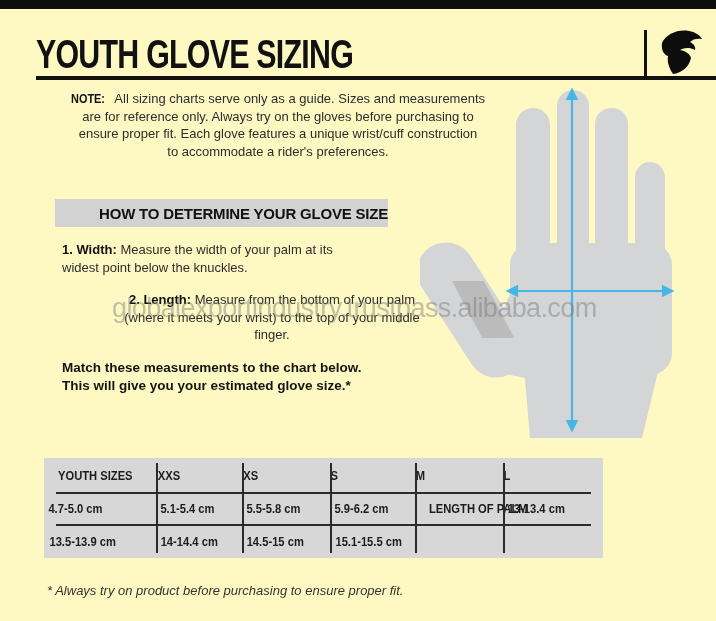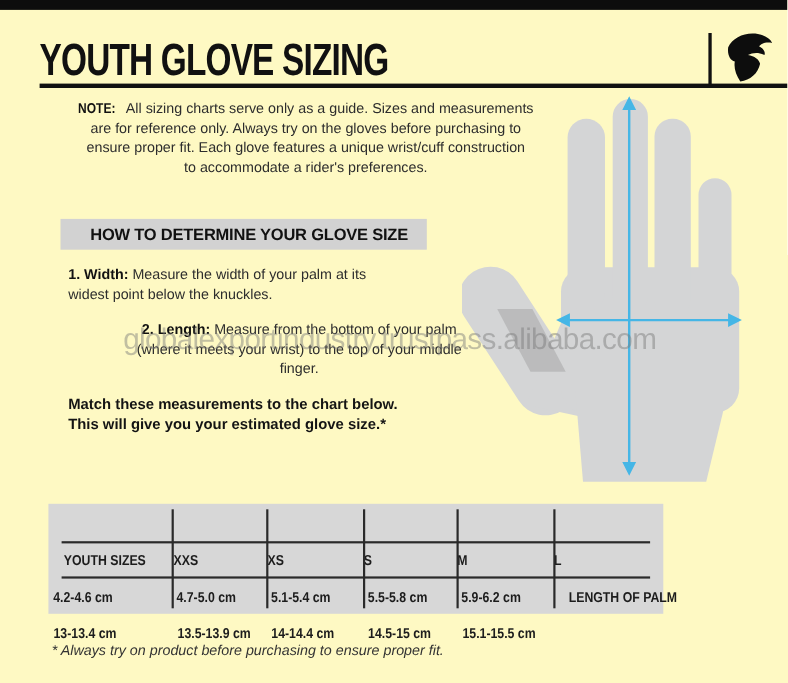--- a/index.html
+++ b/index.html
@@ -19,21 +19,21 @@
   #logo{left:656px;top:29px;}
   #title-rule{left:36px;top:76px;width:680px;height:4px;background:#111;}
 
   
   .bodytext{font-size:13px;line-height:17.5px;white-space:pre-line;}
   .boldlabel{font-weight:bold;color:#111;}
   .cond{display:inline-block;transform:scaleX(.84);transform-origin:0 70%;font-weight:bold;color:#111;letter-spacing:0;}
   #note{left:38px;top:90px;width:480px;text-align:center;}
   #section-bar{
     left:55px;top:199px;width:333px;height:28px;background:#d2d2d2;
-    display:flex;align-items:center;padding-left:27px;box-sizing:border-box;
+    display:flex;align-items:center;padding-left:27px;box-sizing:border-box;justify-content:flex-end;
   }
   #section-bar .txt{font-size:15px;font-weight:bold;color:#111;letter-spacing:-.2px;white-space:nowrap;}
   #step1{left:62px;top:241px;width:420px;}
   #step2{left:62px;top:291px;width:420px;text-align:center;}
   #match{left:62px;top:359px;width:420px;font-weight:bold;color:#141414;font-size:13.5px;}
 
   
   #watermark{
     left:112px;top:293px;font-size:27px;letter-spacing:-.6px;color:rgba(120,120,120,.45);
     white-space:nowrap;z-index:6;
@@ -45,21 +45,20 @@
 
   
   #hand{left:420px;top:80px;z-index:1;}
 
   
   #size-panel{left:44px;top:458px;width:559px;height:100px;background:#d7d7d7;z-index:2;}
   #size-grid{
     position:absolute;left:0;top:0;width:648px;height:100px;display:grid;
     grid-template-columns:112px 86px 88px 85px 88px 100px;
     grid-template-rows:34px 32px 34px;
-    margin-top:34px;
   }
   .cell{display:flex;align-items:center;font-size:13px;font-weight:bold;color:#1c1c1c;}
   .cell span{display:inline-block;transform:scaleX(.86);white-space:nowrap;}
   .cell.rowlabel{justify-content:flex-start;padding-left:14px;}
   .cell.rowlabel span{transform-origin:0 50%;}
   .hline{position:absolute;left:12px;width:535px;height:2px;background:#2a2a2a;}
   .vline{position:absolute;top:5px;height:90px;width:2px;background:#2a2a2a;}
 
   #footnote{left:47px;top:583px;font-size:13px;font-style:italic;color:#333;}
 </style>
@@ -145,23 +144,20 @@
       <div class="cell">
           <span>S</span>
         </div>
       <div class="cell">
           <span>M</span>
         </div>
       <div class="cell">
           <span>L</span>
         </div>
 
-      <div class="cell">
-          <span>4.2-4.6 cm</span>
-        </div>
       <div class="cell">
           <span>4.7-5.0 cm</span>
         </div>
       <div class="cell">
           <span>5.1-5.4 cm</span>
         </div>
       <div class="cell">
           <span>5.5-5.8 cm</span>
         </div>
       <div class="cell">

